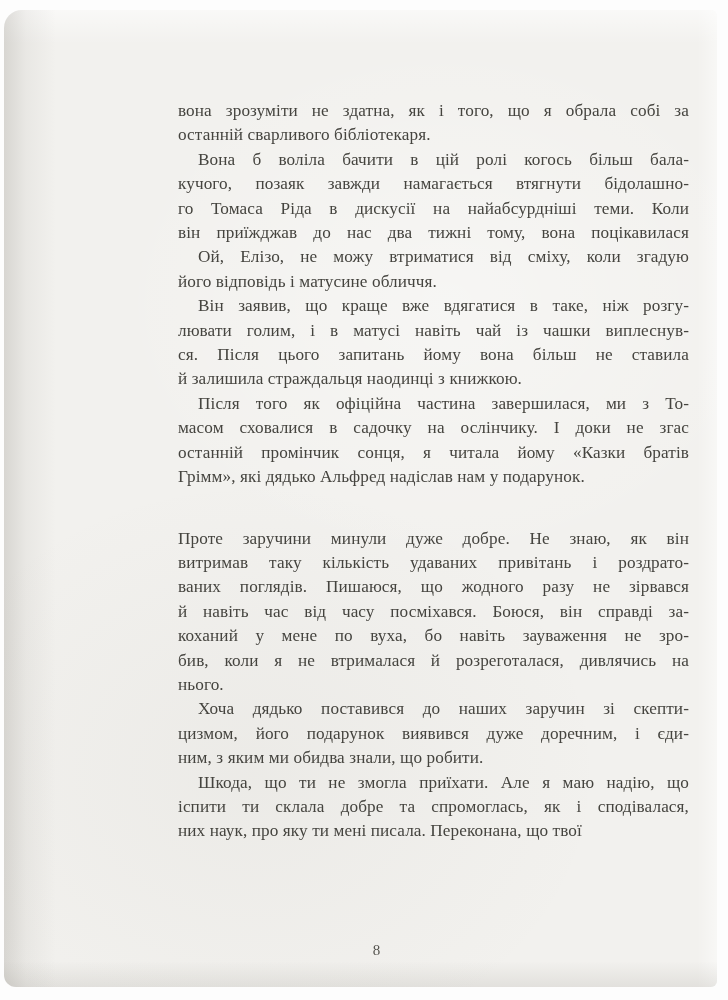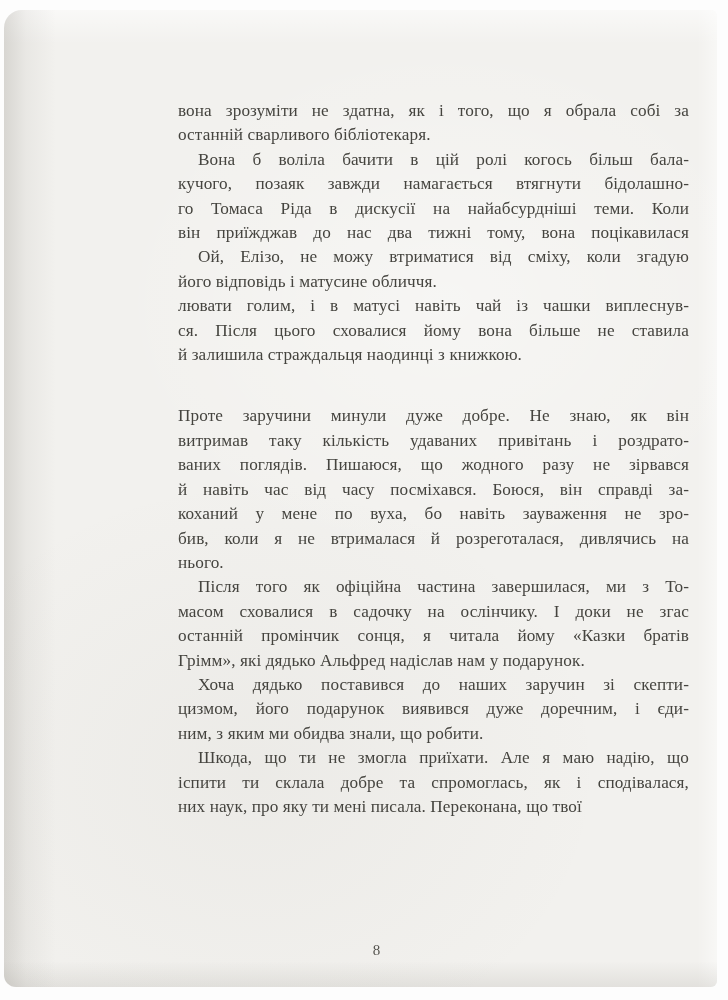--- a/index.html
+++ b/index.html
@@ -82,38 +82,39 @@
           <div class="line indent">Вона б воліла бачити в цій ролі когось більш бала-</div>
           <div class="line">кучого, позаяк завжди намагається втягнути бідолашно-</div>
           <div class="line">го Томаса Ріда в дискусії на найабсурдніші теми. Коли</div>
           <div class="line">він приїжджав до нас два тижні тому, вона поцікавилася</div>
         </div>
         <div class="para">
           <div class="line indent">Ой, Елізо, не можу втриматися від сміху, коли згадую</div>
           <div class="line last">його відповідь і матусине обличчя.</div>
         </div>
         <div class="para">
+          <div class="line indent">Він заявив, що краще вже вдягатися в таке, ніж розгу-</div>
           <div class="line">лювати голим, і в матусі навіть чай із чашки виплеснув-</div>
-          <div class="line">ся. Після цього сховалися йому вона більше не ставила</div>
+          <div class="line">ся. Після цього запитань йому вона більш не ставила</div>
           <div class="line last">й залишила страждальця наодинці з книжкою.</div>
+        </div>
+        <div class="para">
+          <div class="line indent">Після того як офіційна частина завершилася, ми з То-</div>
+          <div class="line">масом сховалися в садочку на ослінчику. І доки не згас</div>
+          <div class="line">останній промінчик сонця, я читала йому «Казки братів</div>
+          <div class="line last">Грімм», які дядько Альфред надіслав нам у подарунок.</div>
         </div>
         <div class="para gap-before">
           <div class="line">Проте заручини минули дуже добре. Не знаю, як він</div>
           <div class="line">витримав таку кількість удаваних привітань і роздрато-</div>
           <div class="line">ваних поглядів. Пишаюся, що жодного разу не зірвався</div>
           <div class="line">й навіть час від часу посміхався. Боюся, він справді за-</div>
           <div class="line">коханий у мене по вуха, бо навіть зауваження не зро-</div>
           <div class="line">бив, коли я не втрималася й розреготалася, дивлячись на</div>
           <div class="line last">нього.</div>
-        </div>
-        <div class="para">
-          <div class="line indent">Після того як офіційна частина завершилася, ми з То-</div>
-          <div class="line">масом сховалися в садочку на ослінчику. І доки не згас</div>
-          <div class="line">останній промінчик сонця, я читала йому «Казки братів</div>
-          <div class="line last">Грімм», які дядько Альфред надіслав нам у подарунок.</div>
         </div>
         <div class="para">
           <div class="line indent">Хоча дядько поставився до наших заручин зі скепти-</div>
           <div class="line">цизмом, його подарунок виявився дуже доречним, і єди-</div>
           <div class="line last">ним, з яким ми обидва знали, що робити.</div>
         </div>
         <div class="para">
           <div class="line indent">Шкода, що ти не змогла приїхати. Але я маю надію, що</div>
           <div class="line">іспити ти склала добре та спромоглась, як і сподівалася,</div>
           <div class="line last">них наук, про яку ти мені писала. Переконана, що твої</div>

